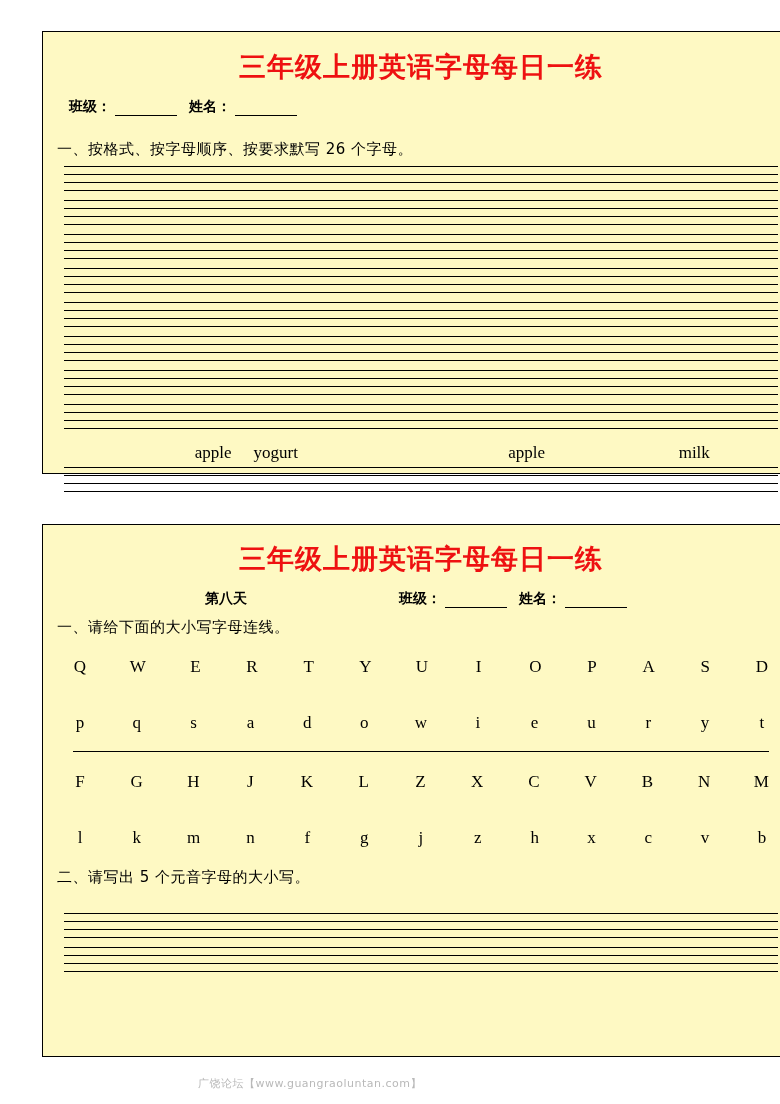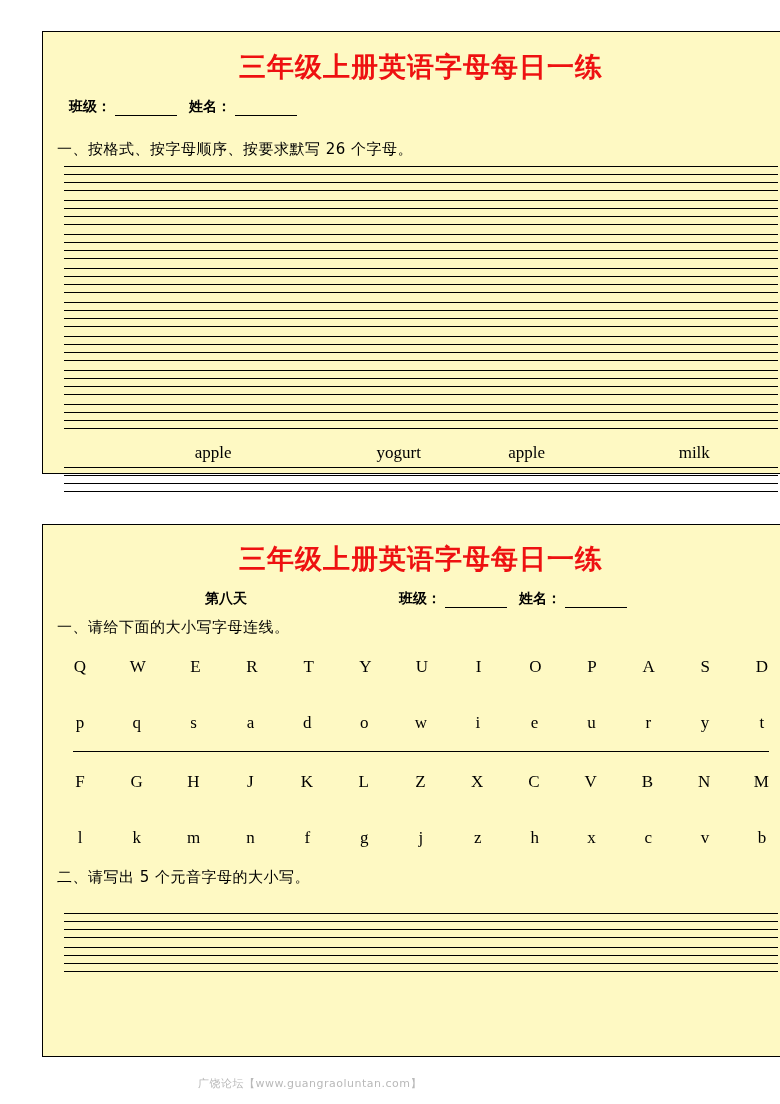--- a/index.html
+++ b/index.html
@@ -96,21 +96,21 @@
   .word-row {
     display: flex;
     margin: 14px 21px 0 21px;
     font-size: 17px;
     font-family: "Liberation Serif", serif;
   }
   .word-row .w {
     flex: 1;
     text-align: right;
   }
-  .word-row .w:nth-child(2) { text-align: right; padding-left: 22px;}
+  .word-row .w:nth-child(2) { text-align: left; padding-left: 22px;}
   .word-row .w:nth-child(3) { text-align: center; padding-left: 22px;}
   .word-row .w:last-child { text-align: center; }
 
   
   .letter-row {
     display: flex;
     justify-content: space-between;
     margin: 0 30px;
     font-size: 17px;
     font-family: "Liberation Serif", serif;

